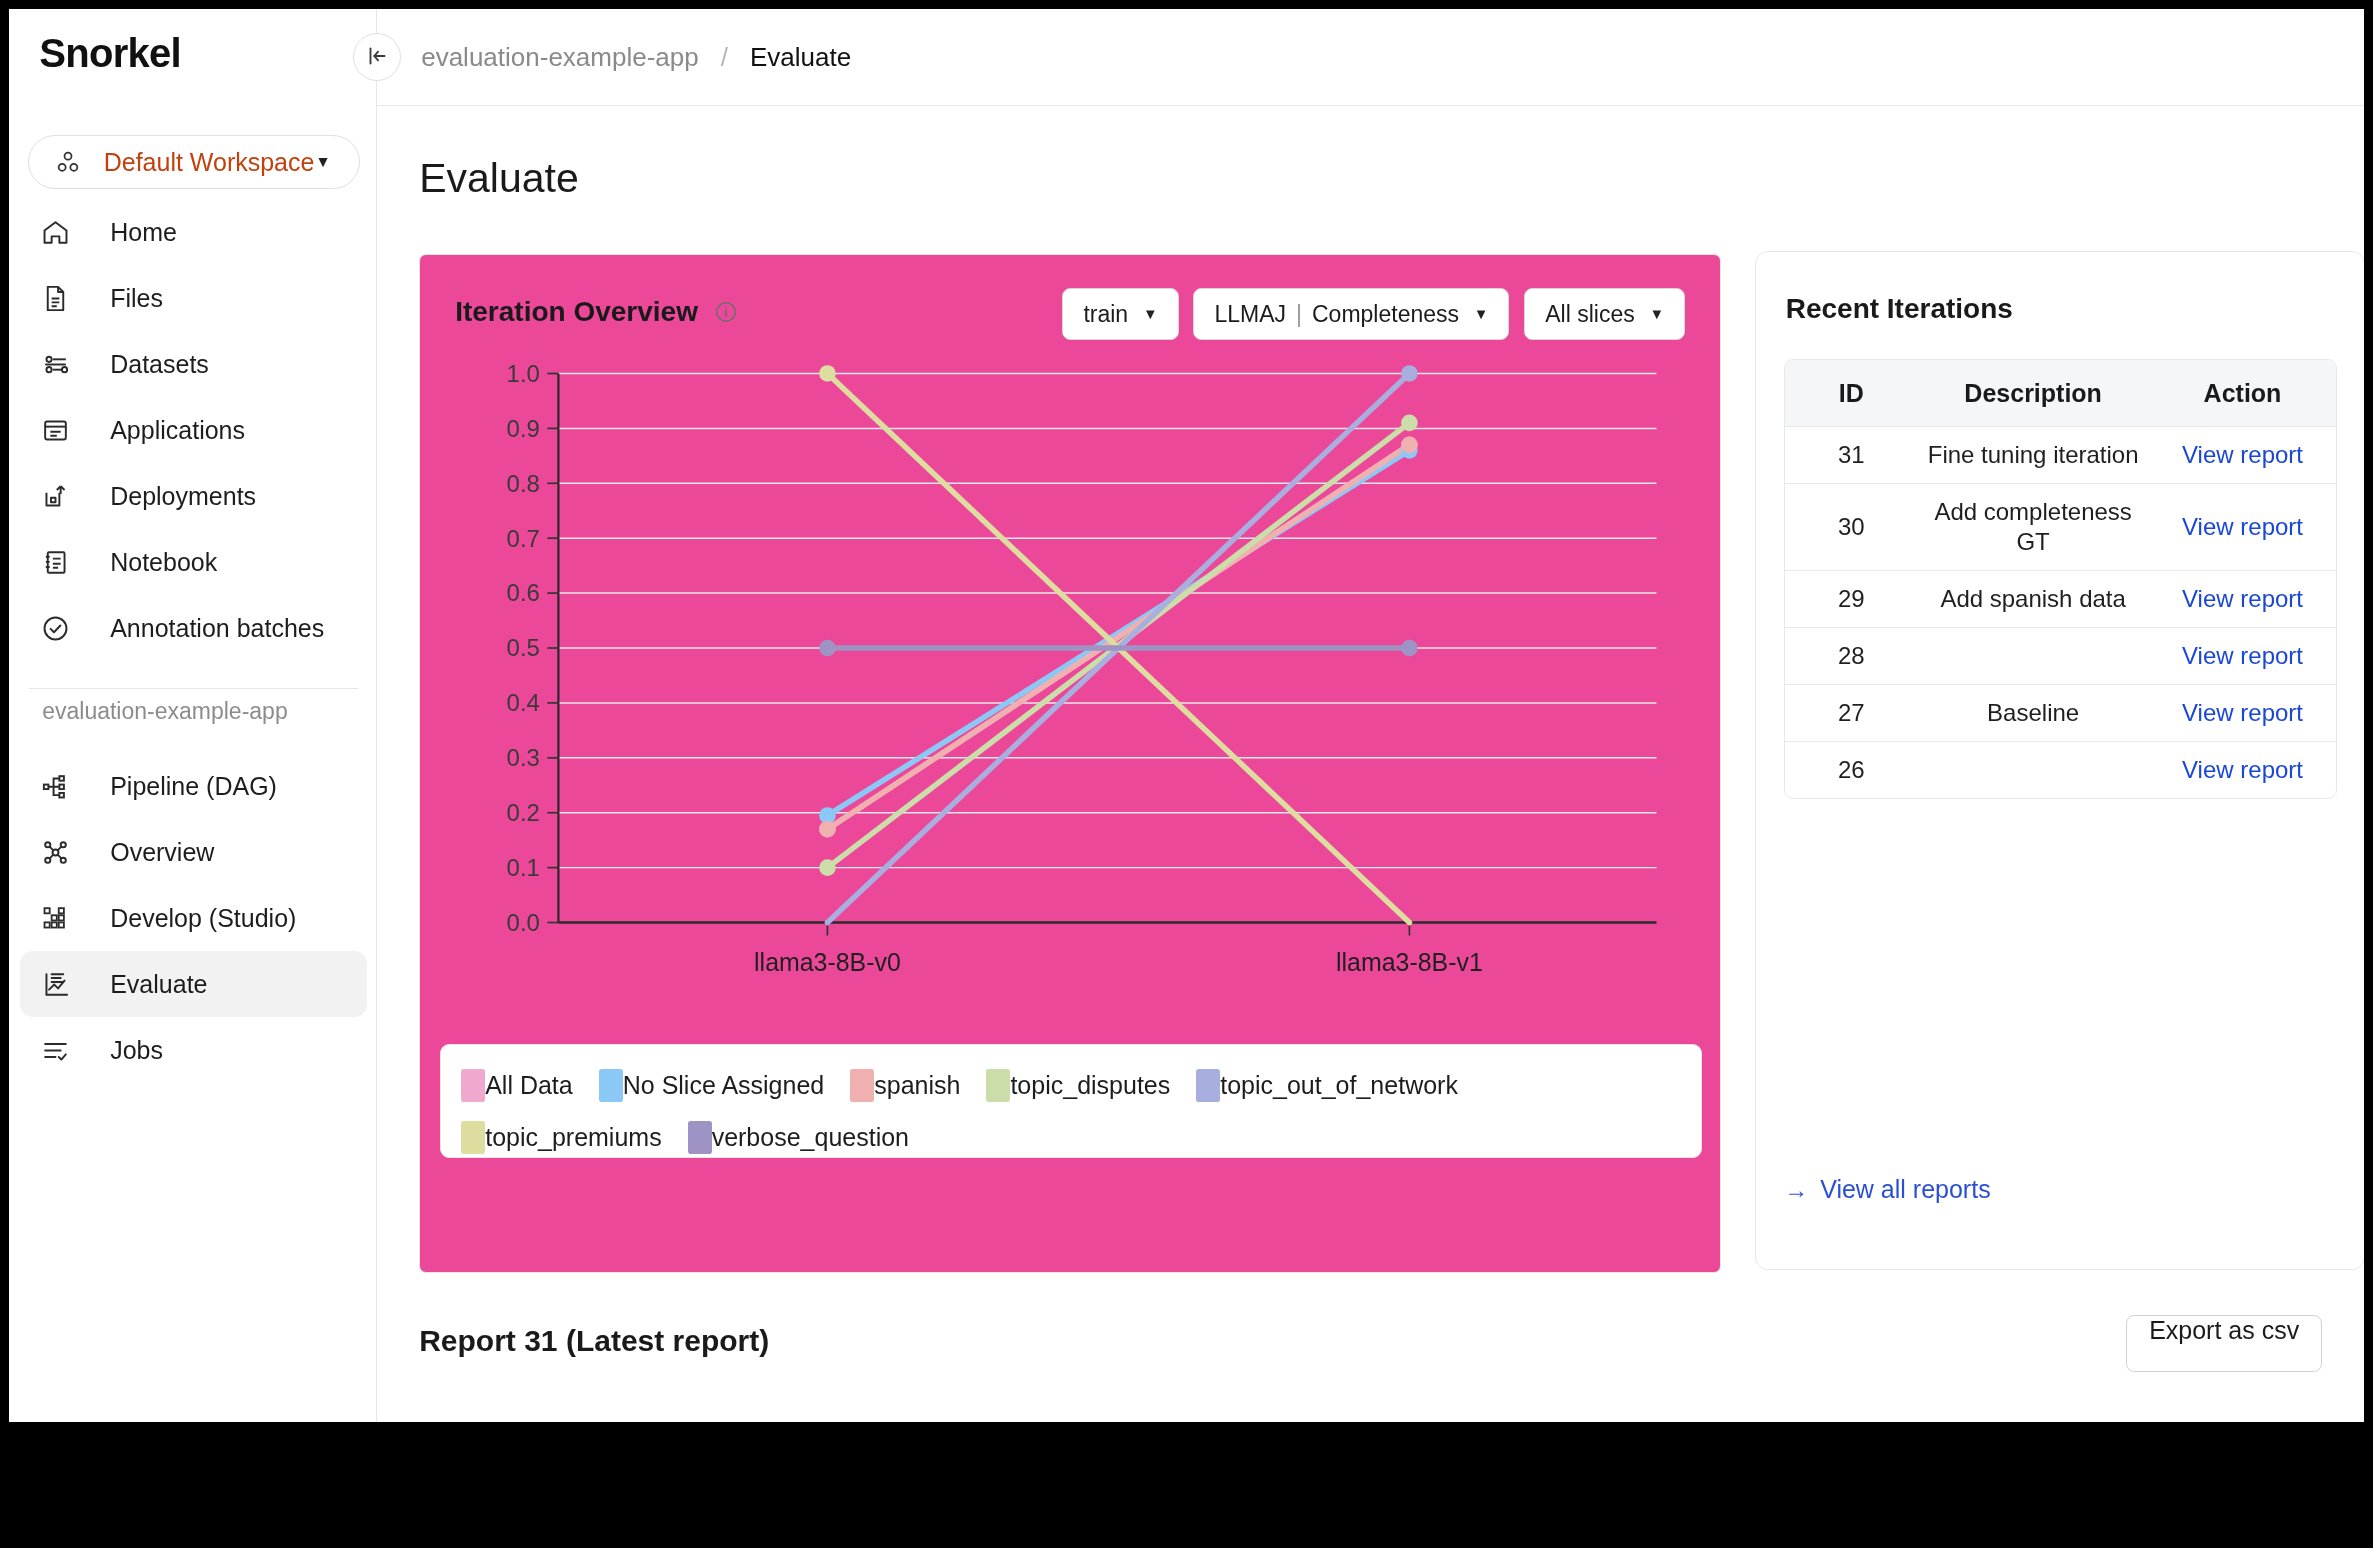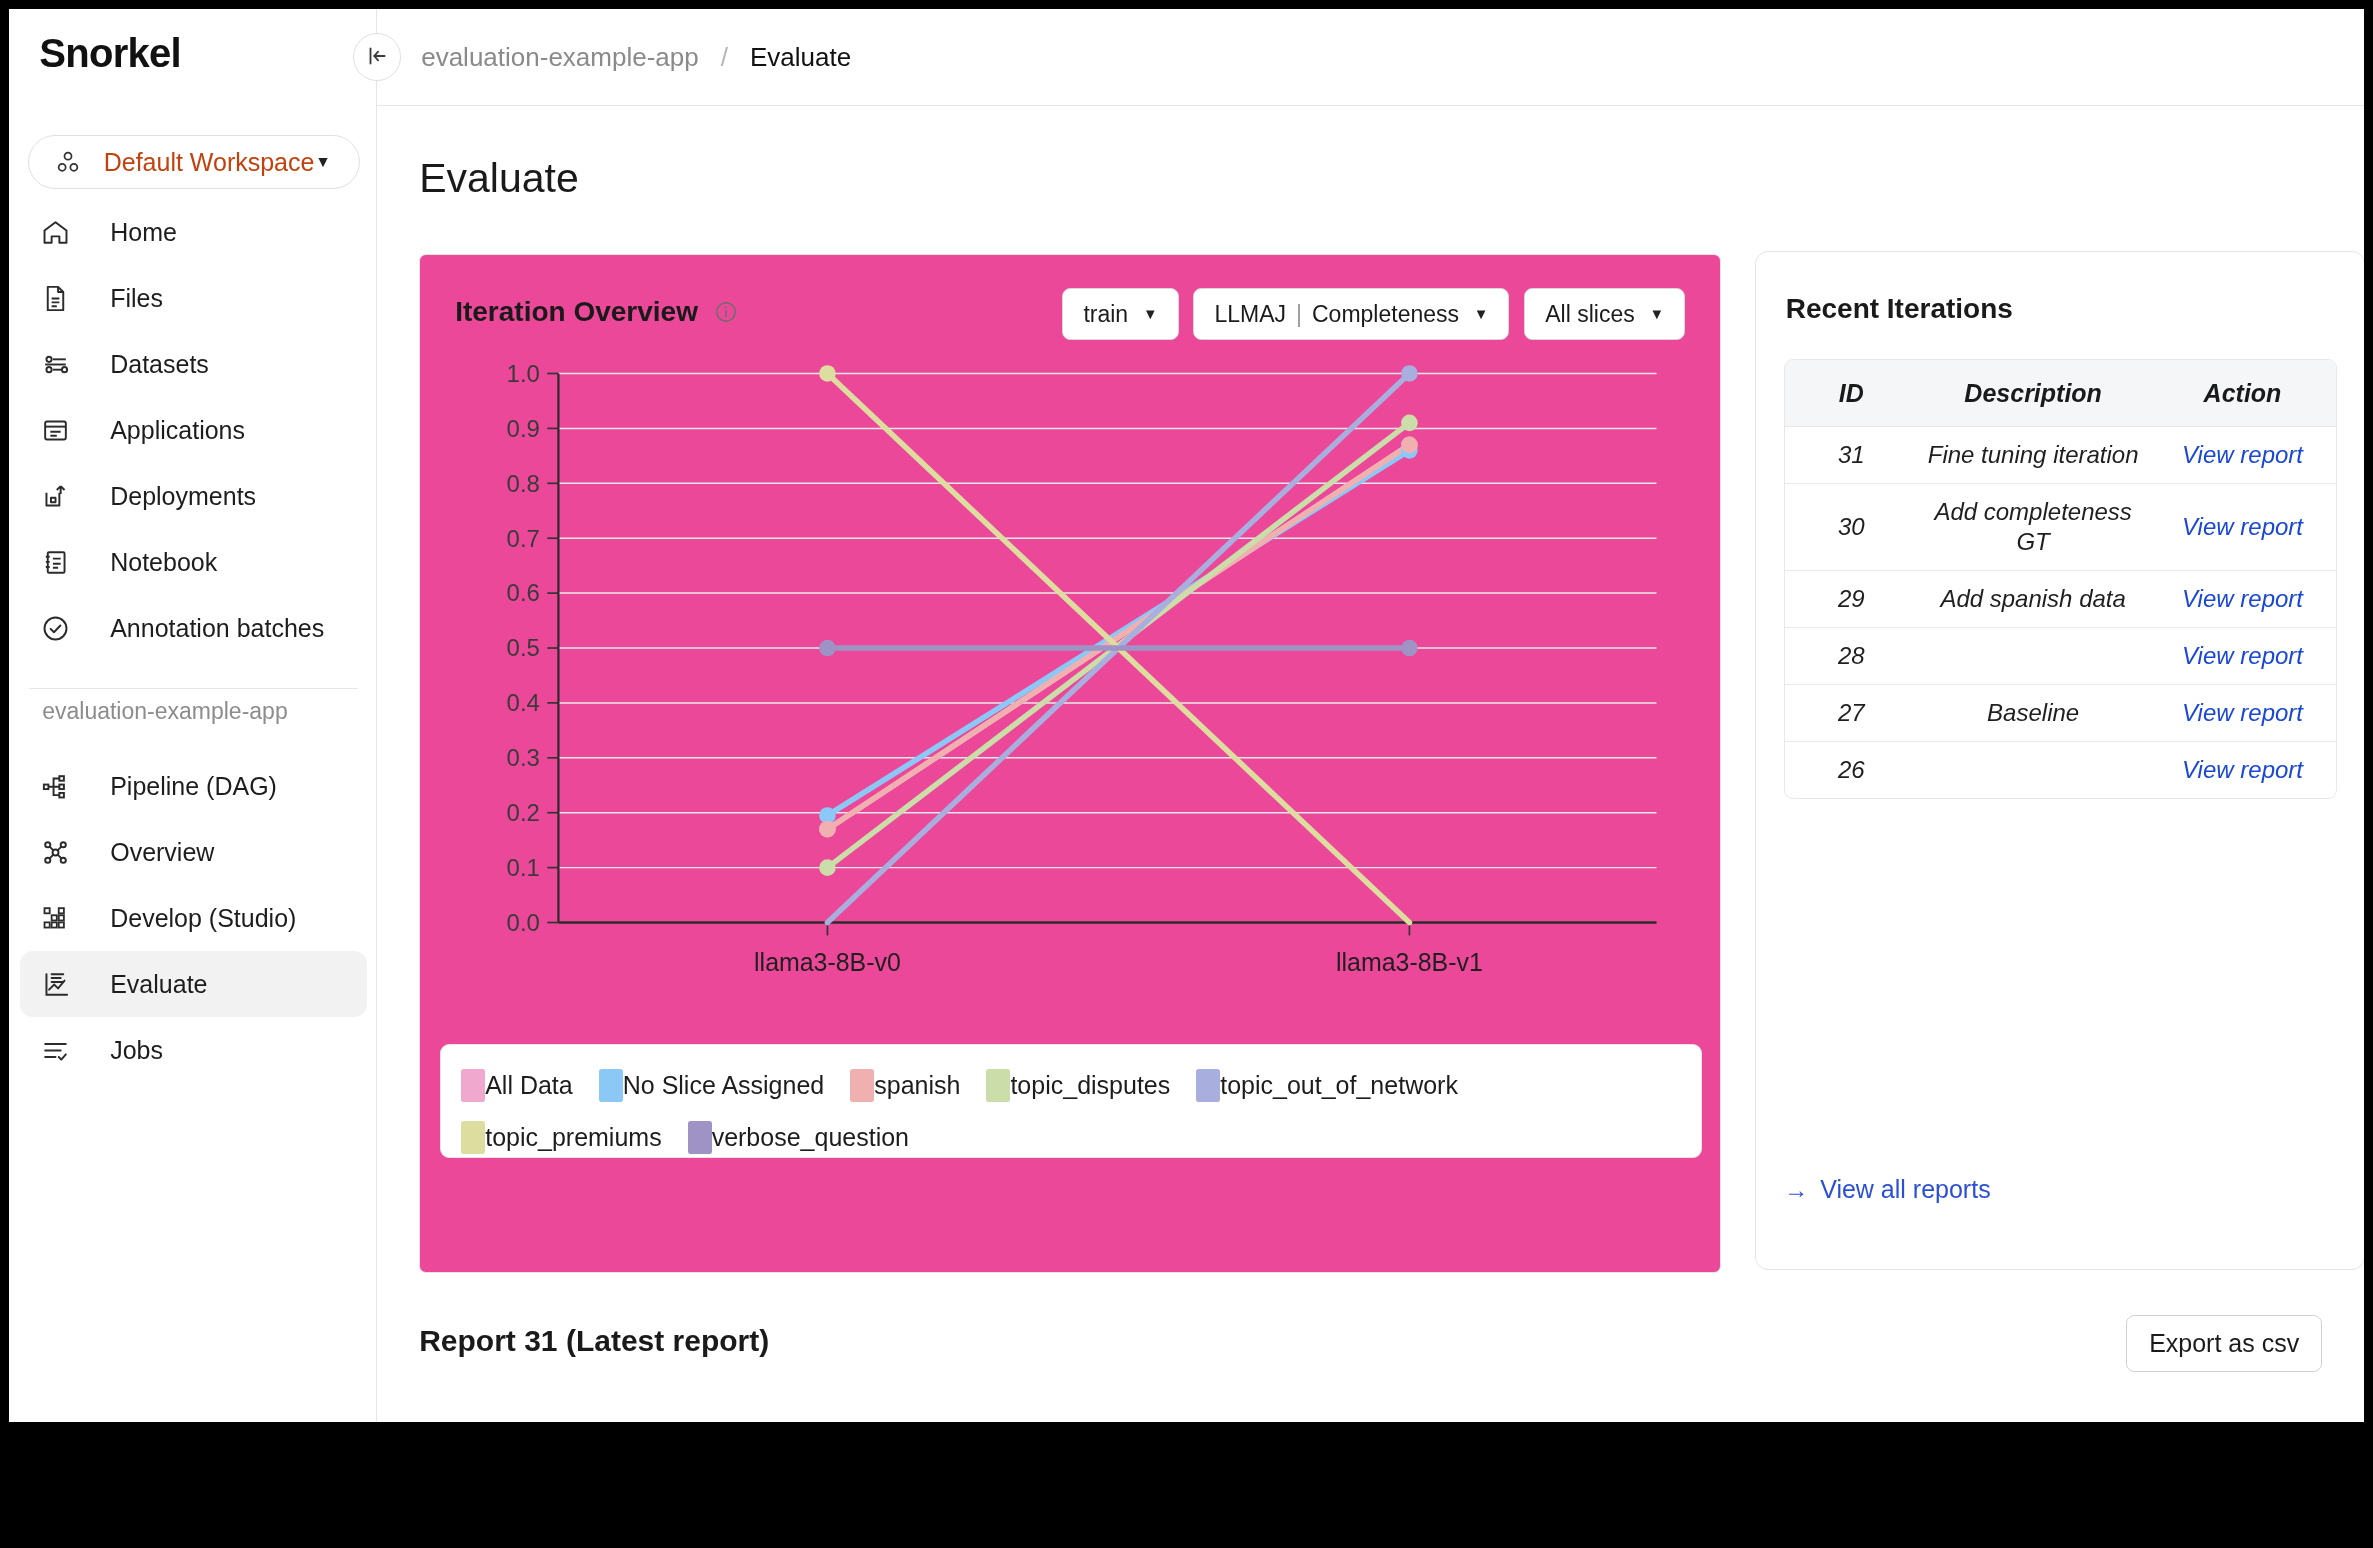--- a/index.html
+++ b/index.html
@@ -127,21 +127,21 @@
     width: 610px; height: 1019px;
     border: 0.9px solid #e6e6e6; border-radius: 13px; background: #fff;
   }
   .iter-title { position: absolute; left: 29.5px; top: 41px; font-size: 28px; font-weight: 700; color: #1a1a1a; }
   .tbl {
     position: absolute; left: 28px; top: 107px;
     width: 553px;
     border: 0.9px solid #e8e8e8; border-radius: 9.2px; overflow: hidden;
     border-collapse: collapse;
   }
-  .tbl table { width: 100%; border-collapse: collapse; font-style: italic; }
+  .tbl table { width: 100%; border-collapse: collapse; }
   .tbl th {
     background: #f4f6f8; font-size: 25px; font-weight: 700; color: #1a1a1a;
     padding: 18.5px 5.5px; text-align: center; border-bottom: 0.9px solid #e8e8e8;
   }
   .tbl td {
     font-size: 24px; color: #1f1f1f; text-align: center;
     padding: 13px 7.4px; border-bottom: 0.9px solid #eaeaea; line-height: 1.25;
   }
   .tbl tr:last-child td { border-bottom: none; }
   .col-id { width: 24%; }
@@ -156,21 +156,21 @@
 
   
   .report-row {
     position: absolute; left: 42px; top: 1209px; width: 1903px; height: 74px;
   }
   .report-title { position: absolute; left: 0; top: 9.2px; font-size: 30px; font-weight: 700; color: #1a1a1a; }
   .export-btn {
     position: absolute; right: 0; top: 0;
     height: 57px; padding: 0 22px; border: 0.9px solid #d0d0d0; border-radius: 8.3px;
     background: #fff; font-size: 25px; color: #1b1b1b; cursor: pointer;
-    display: flex; align-items: center;
+    display: flex; align-items: flex-start;
   }
 </style>
 </head>
 <body>
 
 <div class="app">
 
   <div class="sidebar">
     <div class="logo">Snorkel</div>
 

